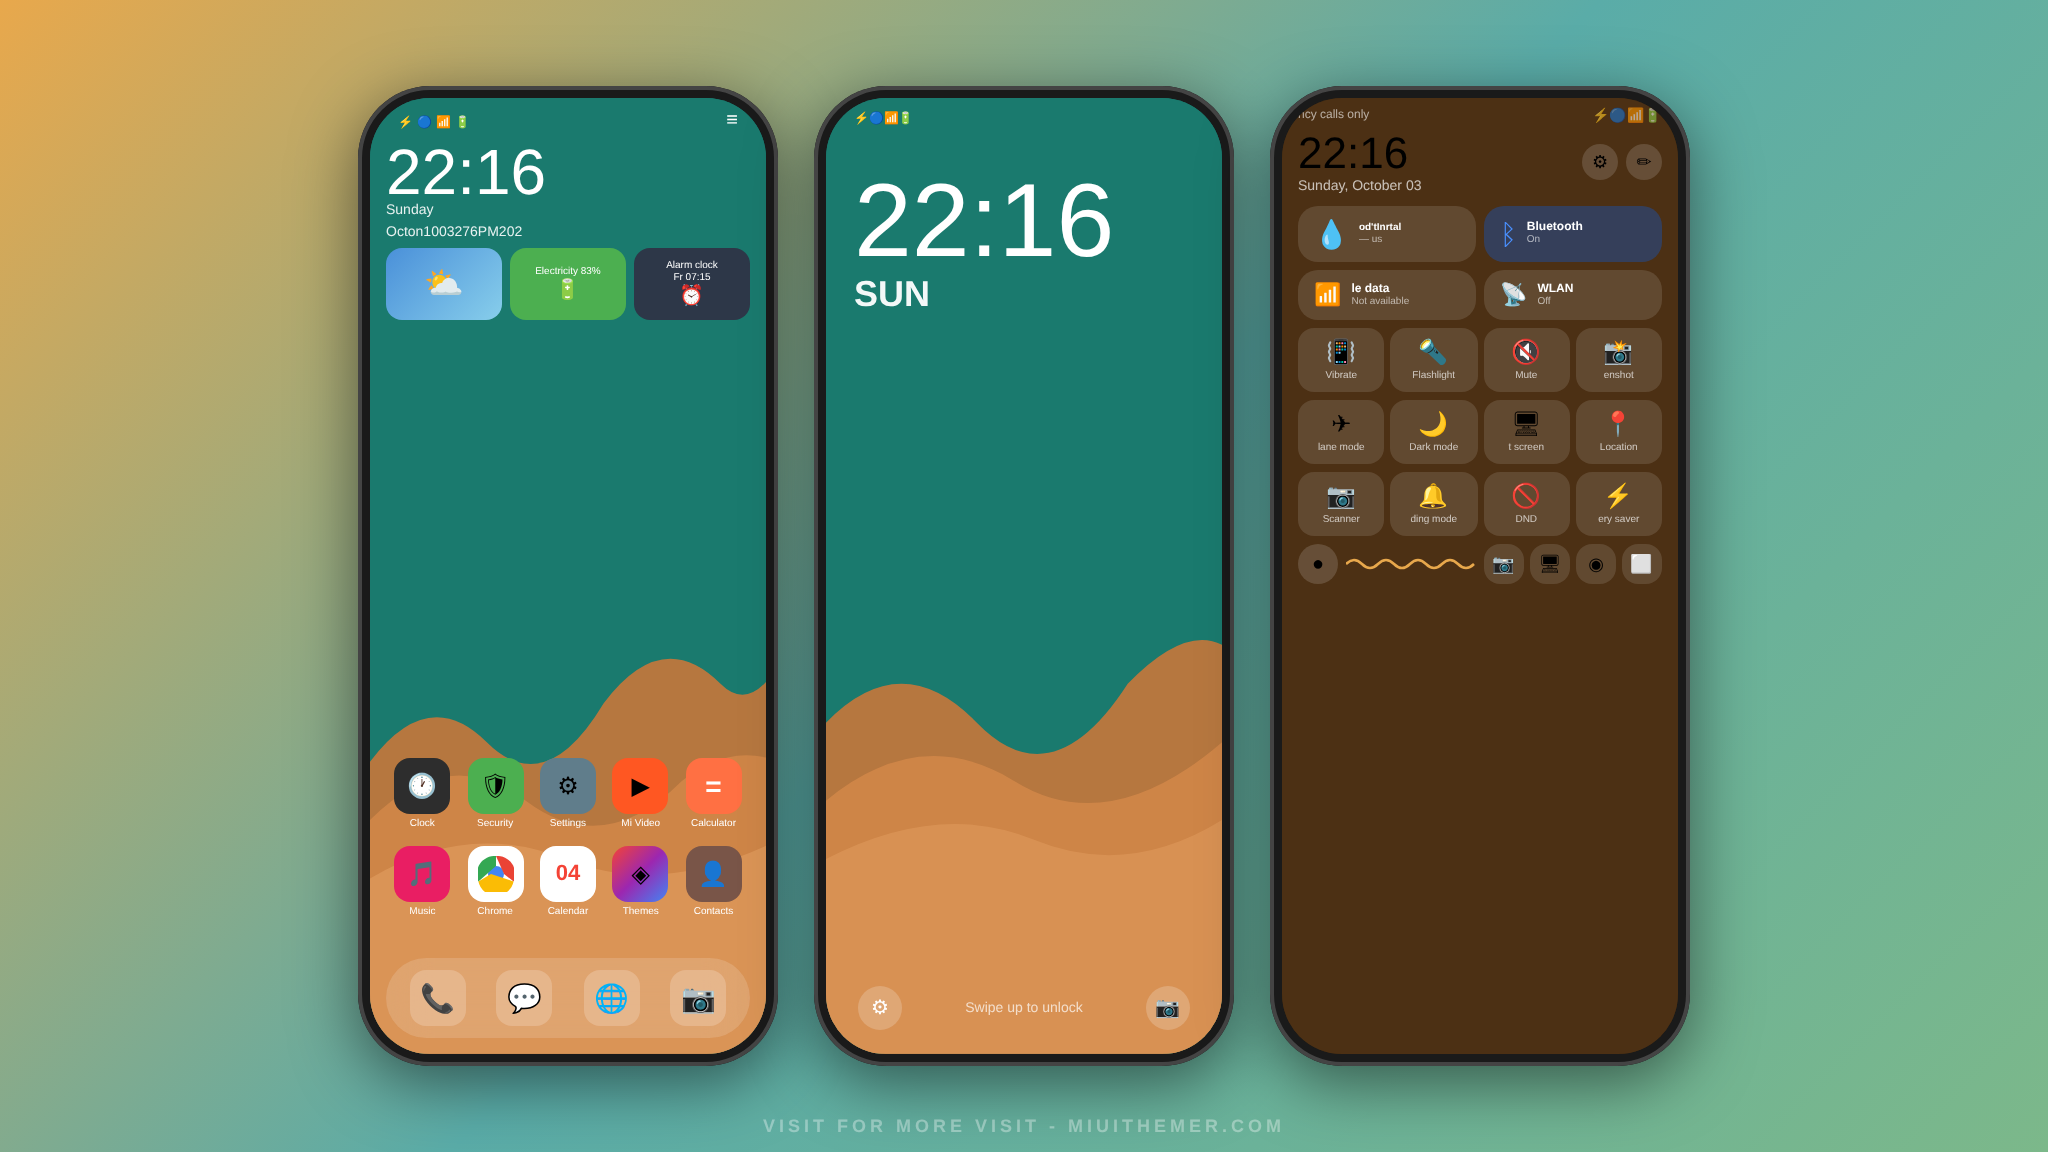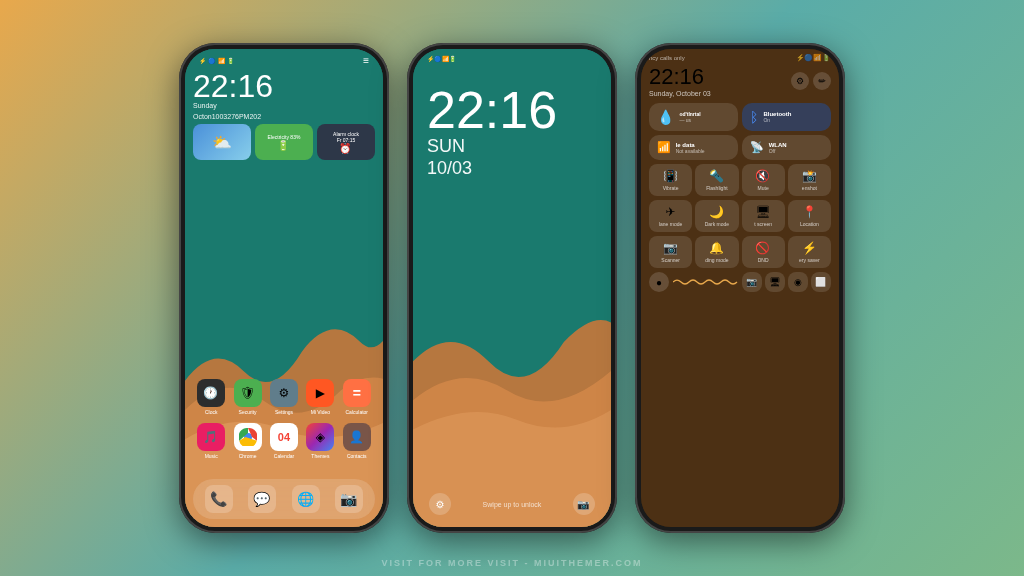--- a/index.html
+++ b/index.html
@@ -189,21 +189,21 @@
     }
 
     .time-xl {
       font-size: 52px;
       font-weight: 200;
       line-height: 1;
     }
 
     .date-xl {
       font-size: 18px;
-      font-weight: 400;
+      font-weight: 700;
       opacity: 0.95;
       line-height: 1.2;
     }
 
     .lock-bottom {
       position: absolute;
       bottom: 12px;
       left: 0;
       right: 0;
       display: flex;
@@ -489,21 +489,20 @@
       <path d="M0 270 L0 170 Q60 140 110 160 Q160 180 210 150 L210 270 Z" fill="#e09a5c" opacity="0.6"></path>
     </svg>
 
     <div class="status-bar">
       <div style="font-size:6px;color:white;">⚡🔵📶🔋</div>
     </div>
 
     <div class="phone2-time">
       <div class="time-xl">22:16</div>
       <div class="date-xl">SUN</div>
-      <div class="date-xl">10/03</div>
     </div>
 
     <div class="lock-bottom">
       <div class="lock-bottom-icon">⚙</div>
       <div class="unlock-text">Swipe up to unlock</div>
       <div class="lock-bottom-icon">📷</div>
     </div>
   </div>
 </div>
 

